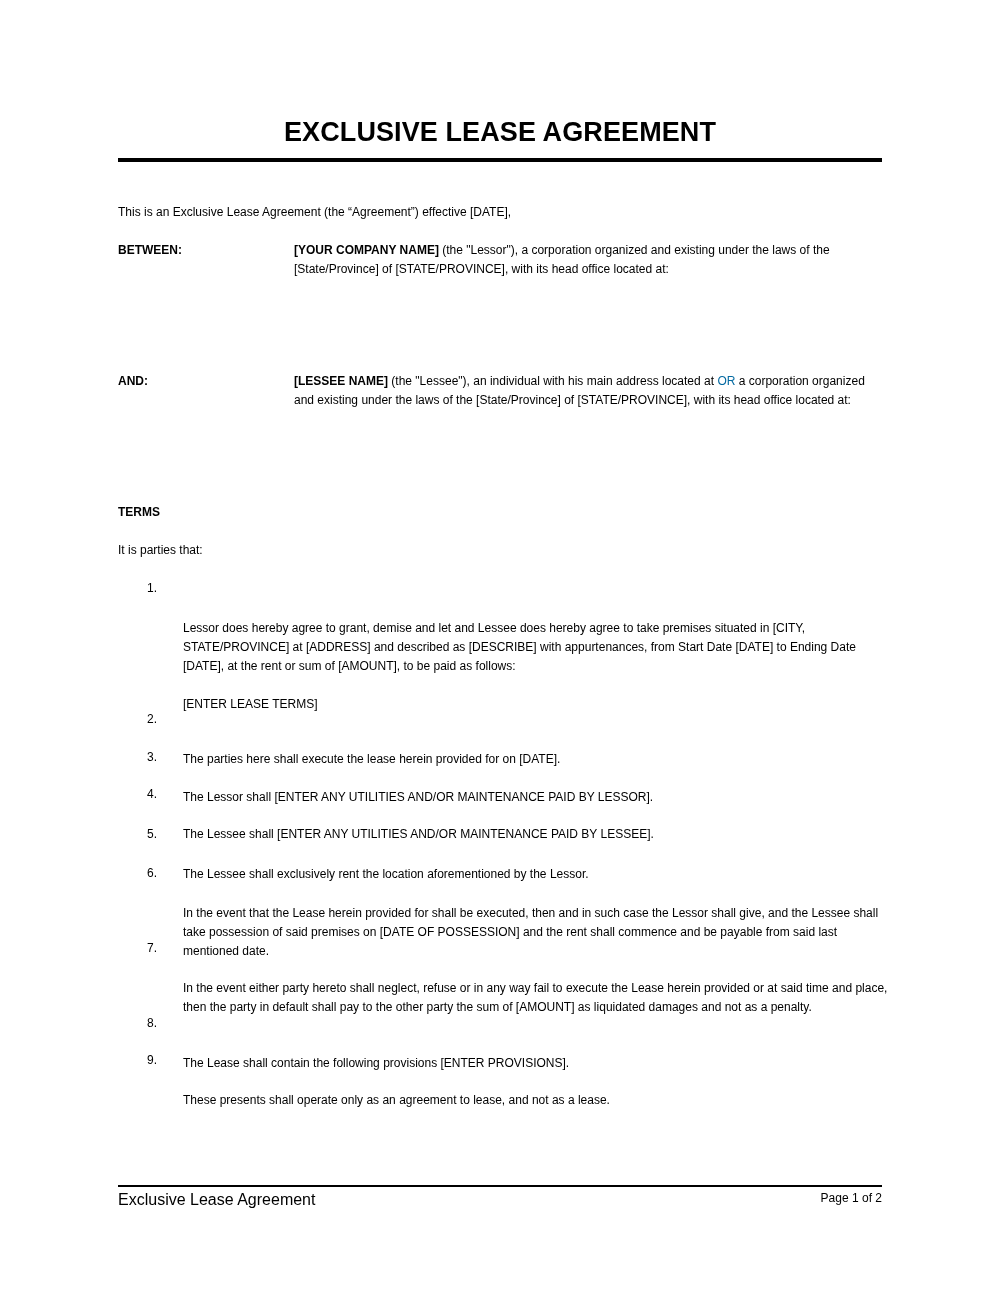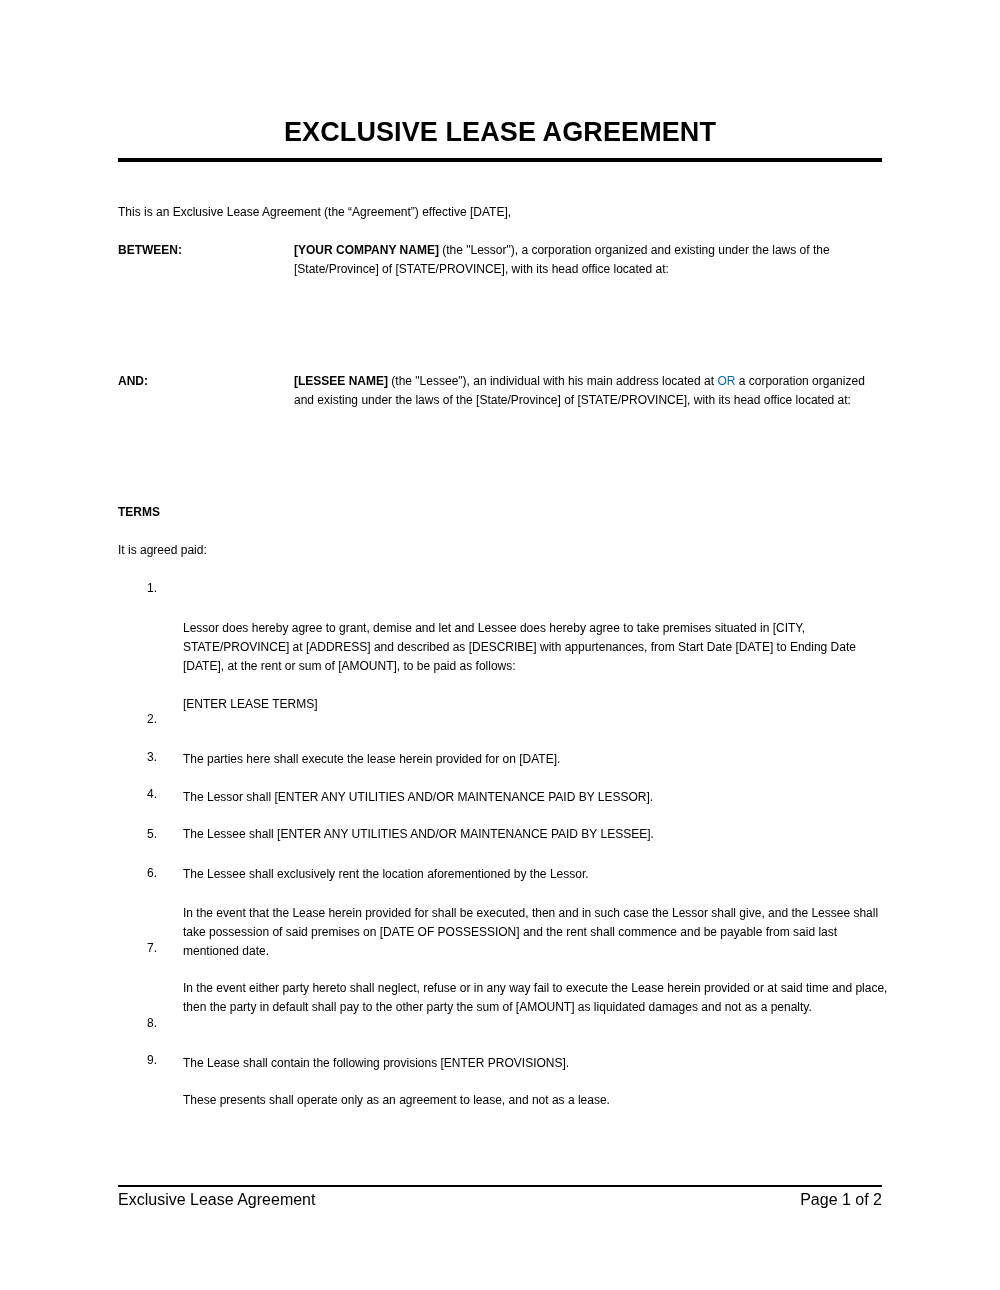--- a/index.html
+++ b/index.html
@@ -29,21 +29,21 @@
   .agreed { position: absolute; left: 118px; top: 541px; }
   .item { position: absolute; left: 118px; width: 764px; }
   .item-num { position: absolute; left: 29px; top: 0; }
   .item-text { position: absolute; left: 65px; top: 0; width: 710px; margin-top: 40px; }
   .item-text p { margin: 0; }
   .item-text .sub { margin-top: 19px; }
   .footer-rule {
     position: absolute; left: 118px; top: 1185px; width: 764px; height: 2px; background: #000;
   }
   .footer-left { position: absolute; left: 118px; top: 1191px; font-size: 16px; }
-  .footer-right { position: absolute; right: 118px; top: 1191px; font-size: 16px; }
+  .footer-right { position: absolute; right: 118px; top: 1191px; font-size: 12px; }
 </style>
 </head>
 <body>
 
 <h1 class="page-title">EXCLUSIVE LEASE AGREEMENT</h1>
 <div class="title-rule"></div>
 
 <div class="intro txt">This is an Exclusive Lease Agreement (the “Agreement”) effective [DATE],</div>
 
 <div class="party txt" style="top:241px;">
@@ -54,21 +54,21 @@
 </div>
 
 <div class="party txt" style="top:372px;">
   <div class="party-label">AND:</div>
   <div class="party-body">
     <p><span class="bold">[LESSEE NAME]</span><span> (the "Lessee"), an individual with his main address located at </span><span class="grey">OR</span><span> a corporation organized and existing under the laws of the [State/Province] of [STATE/PROVINCE], with its head office located at:</span></p>
   </div>
 </div>
 
 <div class="terms-head txt">TERMS</div>
-<div class="agreed txt">It is agreed paid:</div>
+<div class="agreed txt">It is parties that:</div>
 
 <div class="item txt" style="top:579px;">
   <span class="item-num">1.</span>
   <div class="item-text">
     <p>Lessor does hereby agree to grant, demise and let and Lessee does hereby agree to take premises situated in [CITY, STATE/PROVINCE] at [ADDRESS] and described as [DESCRIBE] with appurtenances, from Start Date [DATE] to Ending Date [DATE], at the rent or sum of [AMOUNT], to be paid as follows:</p>
     <p class="sub">[ENTER LEASE TERMS]</p>
   </div>
 </div>
 
 <div class="item txt" style="top:710px;">

